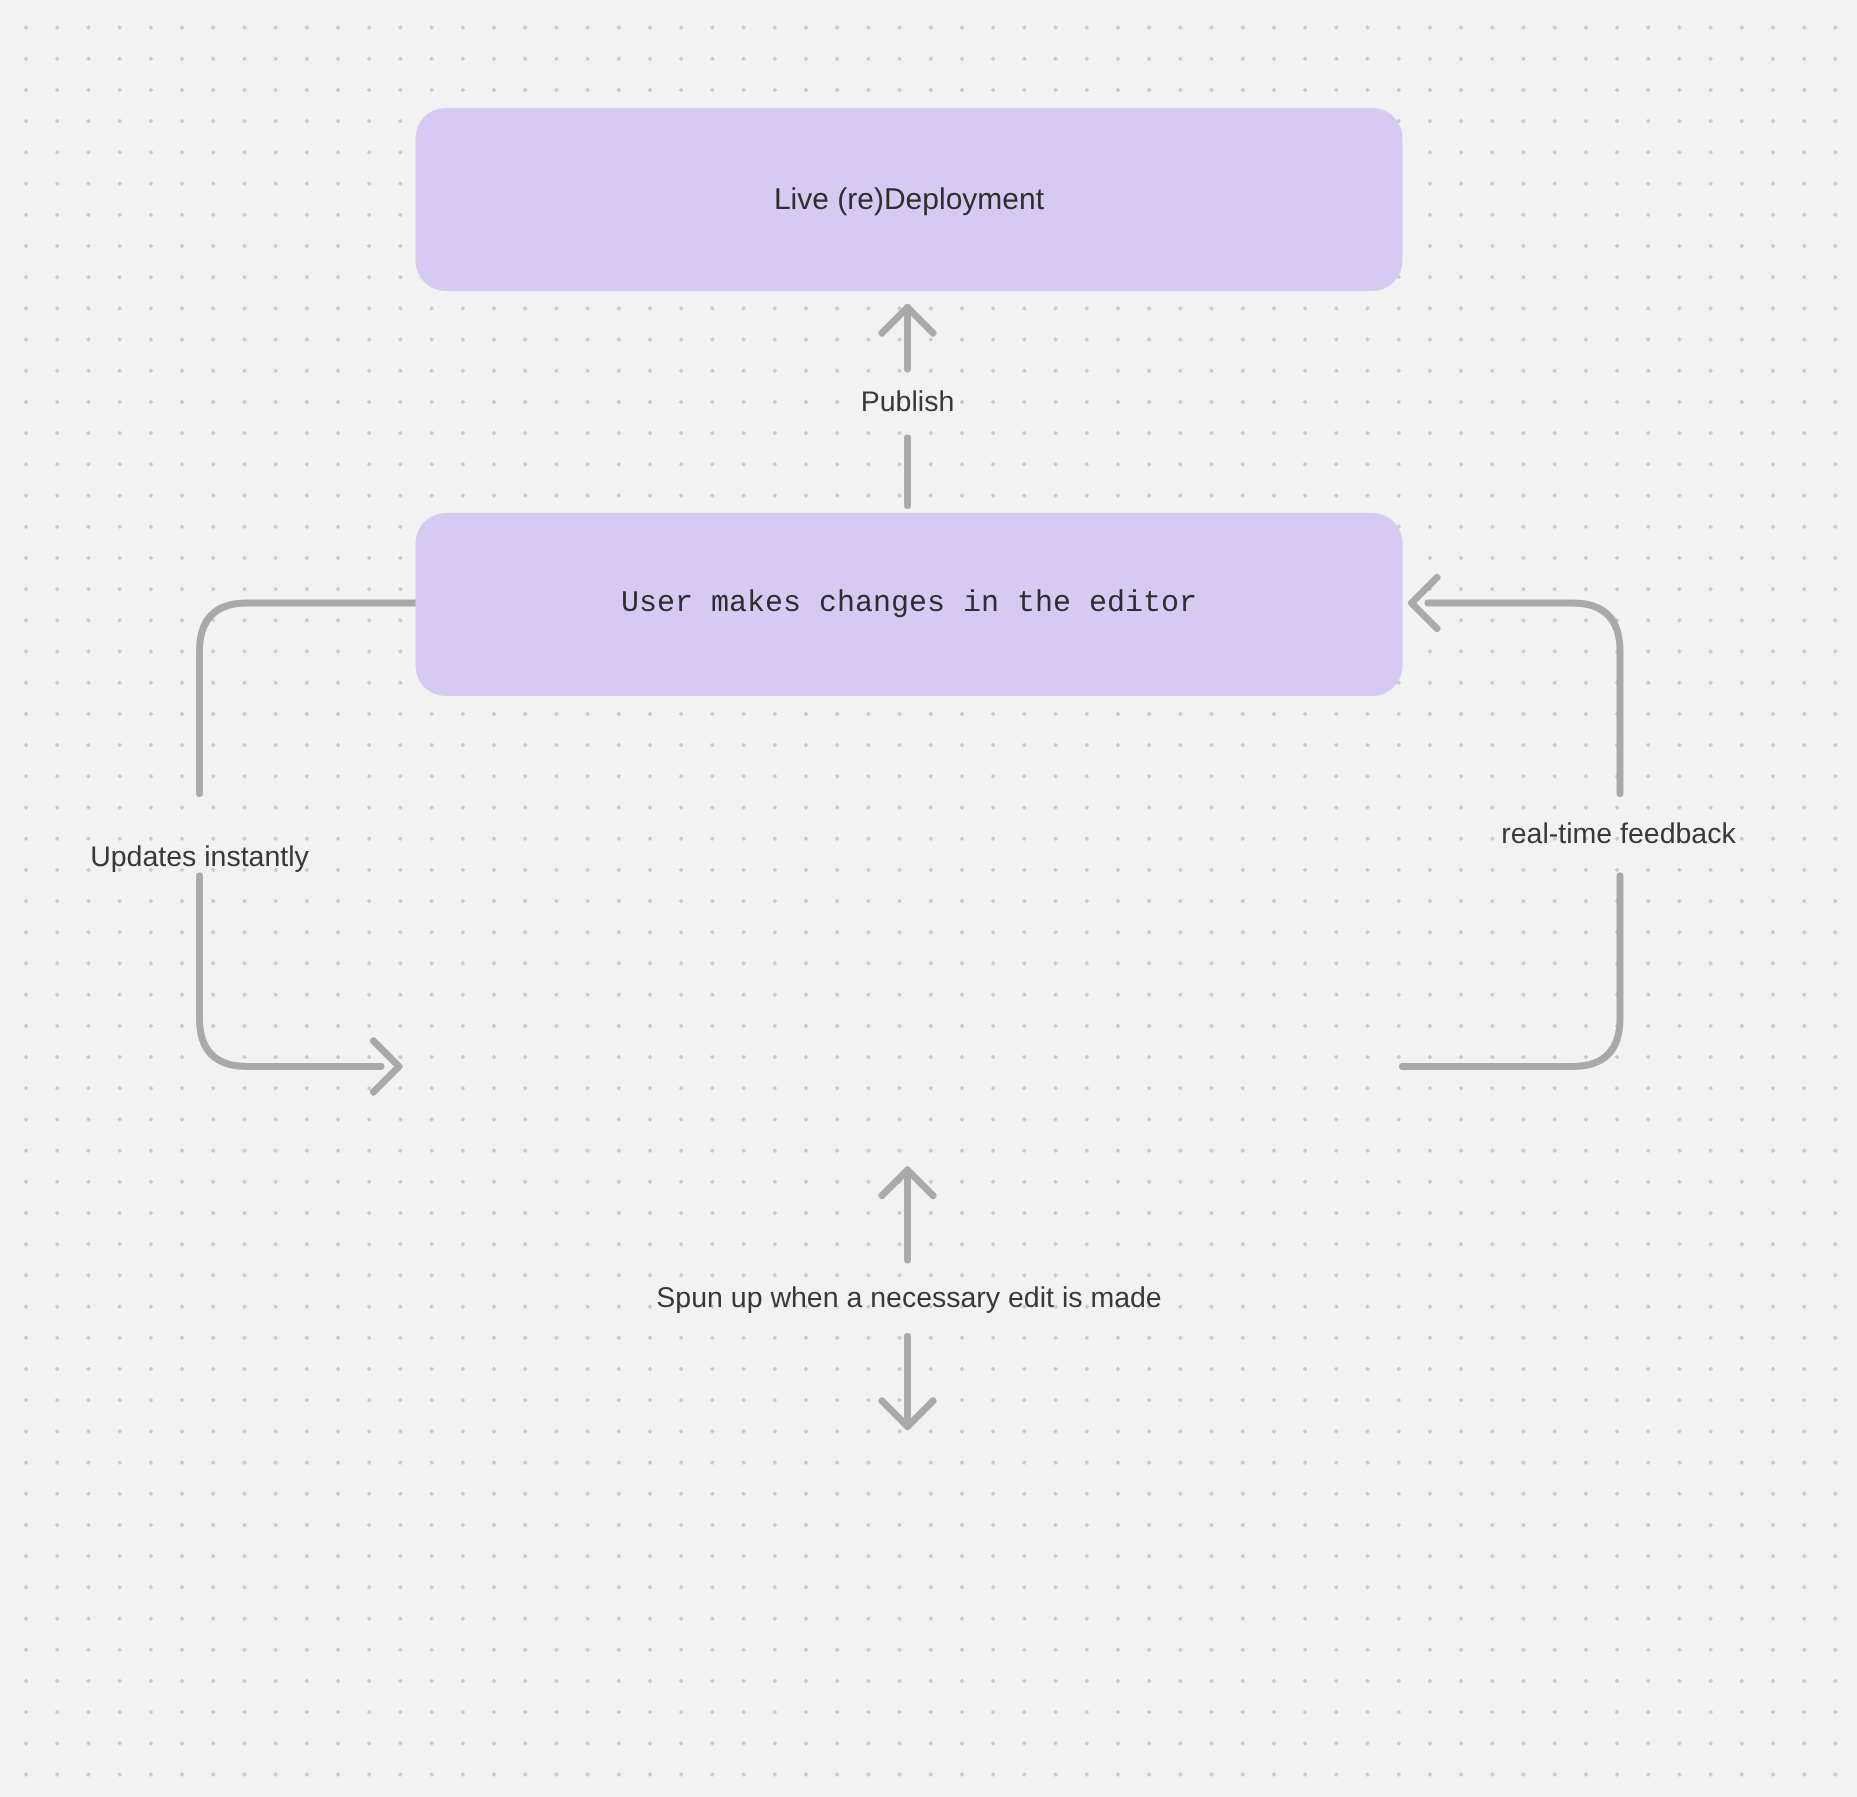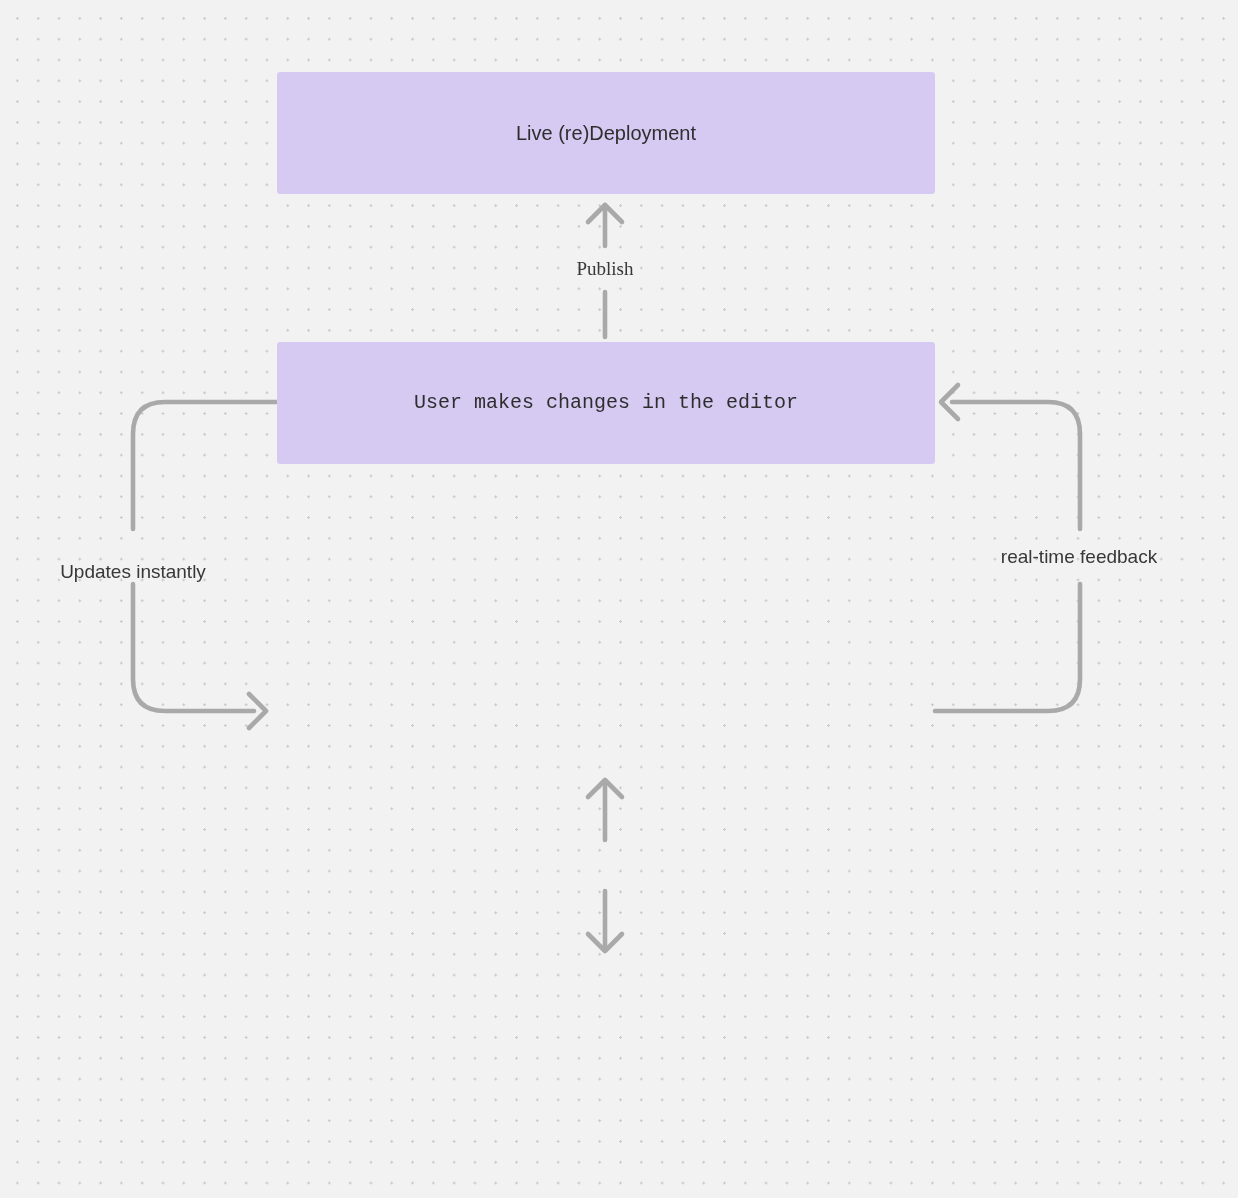--- a/index.html
+++ b/index.html
@@ -31,42 +31,42 @@
     stroke: currentColor;
     stroke-width: 4.6;
     stroke-linecap: round;
     stroke-linejoin: round;
   }
   .node {
     position: absolute;
     left: 277px;
     width: 658px;
     height: 122px;
-    border-radius: 3px;
+    border-radius: 20px;
     background: var(--node-fill, #d6caf3);
     display: flex;
     align-items: center;
     justify-content: center;
     text-align: center;
     font-size: 20px;
     line-height: 1.3;
     color: var(--text, #2e2e2e);
   }
   .node-live     { top: 72px; }
   .node-editor   { top: 342px; font-family: Liberation Mono, monospace; }
   .node-preview  { top: 650px; }
   .node-dev      { top: 958px; }
   .edge-label {
     position: absolute;
     transform: translate(-50%, -50%);
     font-size: 19px;
     white-space: nowrap;
     color: var(--label-text, #383838);
   }
-  .label-publish  { left: 605px;  top: 269px; font-family: Liberation Serif, serif; }
+  .label-publish  { left: 605px;  top: 269px; }
   .label-updates  { left: 133px;  top: 572px; }
   .label-feedback { left: 1079px; top: 557px; }
   .label-spunup   { left: 606px;  top: 866px; }
 </style>
 </head>
 <body>
 
 <div class="canvas">
 
   <svg class="edges-layer" viewBox="0 0 1238 1198" aria-hidden="true">
@@ -103,14 +103,15 @@
 
   <div class="node node-editor">
     <span>User makes changes in the editor</span>
   </div>
 
 
 
   <div class="edge-label label-publish">Publish</div>
   <div class="edge-label label-updates">Updates instantly</div>
   <div class="edge-label label-feedback">real-time feedback</div>
+  <div class="edge-label label-spunup">Spun up when a necessary edit is made</div>
 
 </div>
 
 </body></html>

